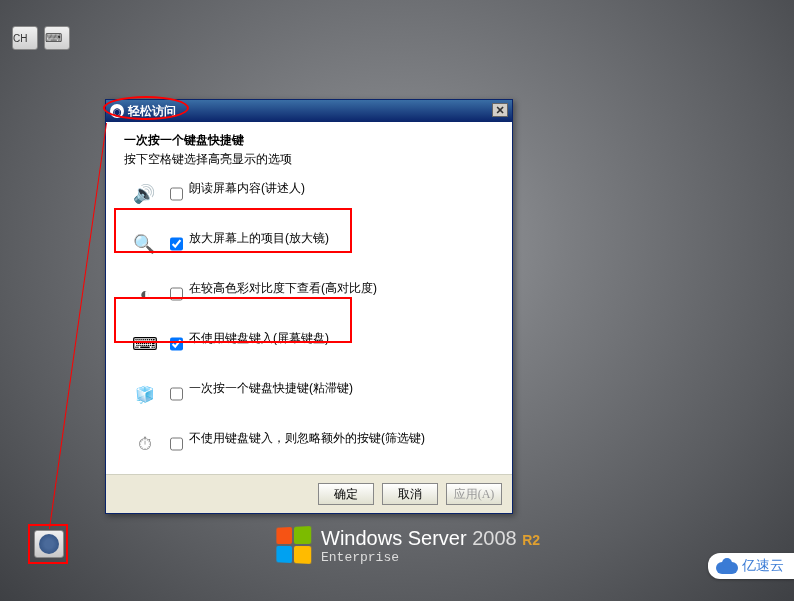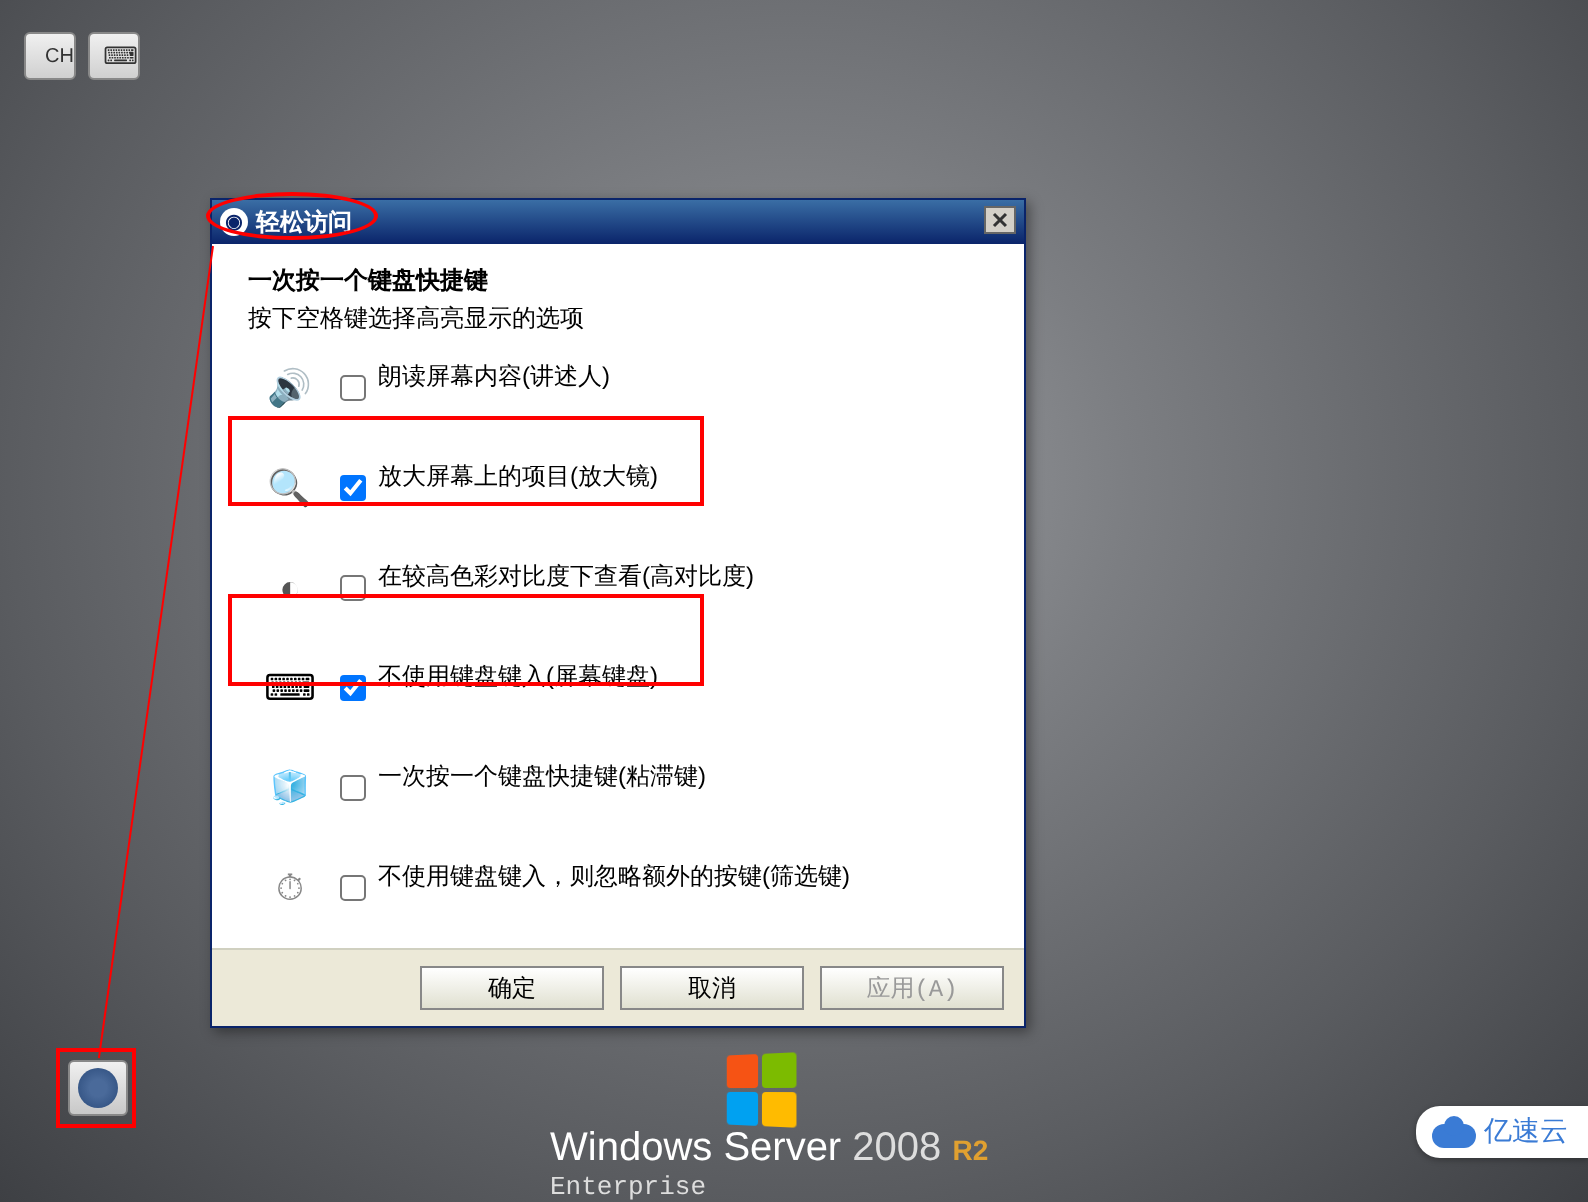--- a/index.html
+++ b/index.html
@@ -11,22 +11,22 @@
       position: relative;
       overflow: hidden;
     }
     
     .taskbar-btn {
       position: absolute;
       width: 26px; height: 24px;
       background: linear-gradient(#f0f0f0, #d0d0d0);
       border: 1px solid #888;
       border-radius: 3px;
-      top: 16px;
-      display: flex; align-items: center; justify-content: flex-end;
+      top: 26px;
+      display: flex; align-items: center; justify-content: flex-start;
       font-size: 10px;
       color: #333;
       cursor: pointer;
     }
     .taskbar-btn.ch { left: 12px; }
     .taskbar-btn.kb { left: 44px; }
     
     .dialog {
       position: absolute;
       left: 105px; top: 99px;
@@ -86,26 +86,26 @@
     .option-label { font-size: 12px; }
     .button-bar {
       background: #ece9d8;
       padding: 8px 10px;
       display: flex;
       justify-content: flex-end;
       gap: 8px;
       border-top: 1px solid #d0d0c0;
     }
     .dlg-btn {
-      width: 92px; height: 22px;
+      width: 56px; height: 22px;
       background: linear-gradient(#fff, #e0e0d0);
       border: 1px solid #888;
       font-size: 12px;
       cursor: pointer;
-      font-family: Liberation Mono, monospace;
+      font-family: Liberation Serif, serif;
     }
     .dlg-btn:disabled { color: #999; }
     
     .annot {
       position: absolute;
       border: 2px solid #ff0000;
       pointer-events: none;
     }
     .annot.title-oval {
       left: 103px; top: 96px;
@@ -144,23 +144,22 @@
     .ease-button .gear {
       width: 20px; height: 20px;
       border-radius: 50%;
       background: radial-gradient(circle, #4a6a9a 30%, #2a4a7a 100%);
       position: relative;
     }
     
     .branding {
       position: absolute;
       left: 275px; top: 527px;
-      display: flex; align-items: center;
+      display: flex; 
       color: white;
-      flex-direction: column;
     }
     .win-logo {
       width: 36px; height: 36px;
       margin-right: 10px;
       display: grid;
       grid-template-columns: 1fr 1fr;
       grid-template-rows: 1fr 1fr;
       gap: 2px;
       transform: perspective(100px) rotateY(-15deg);
     }

